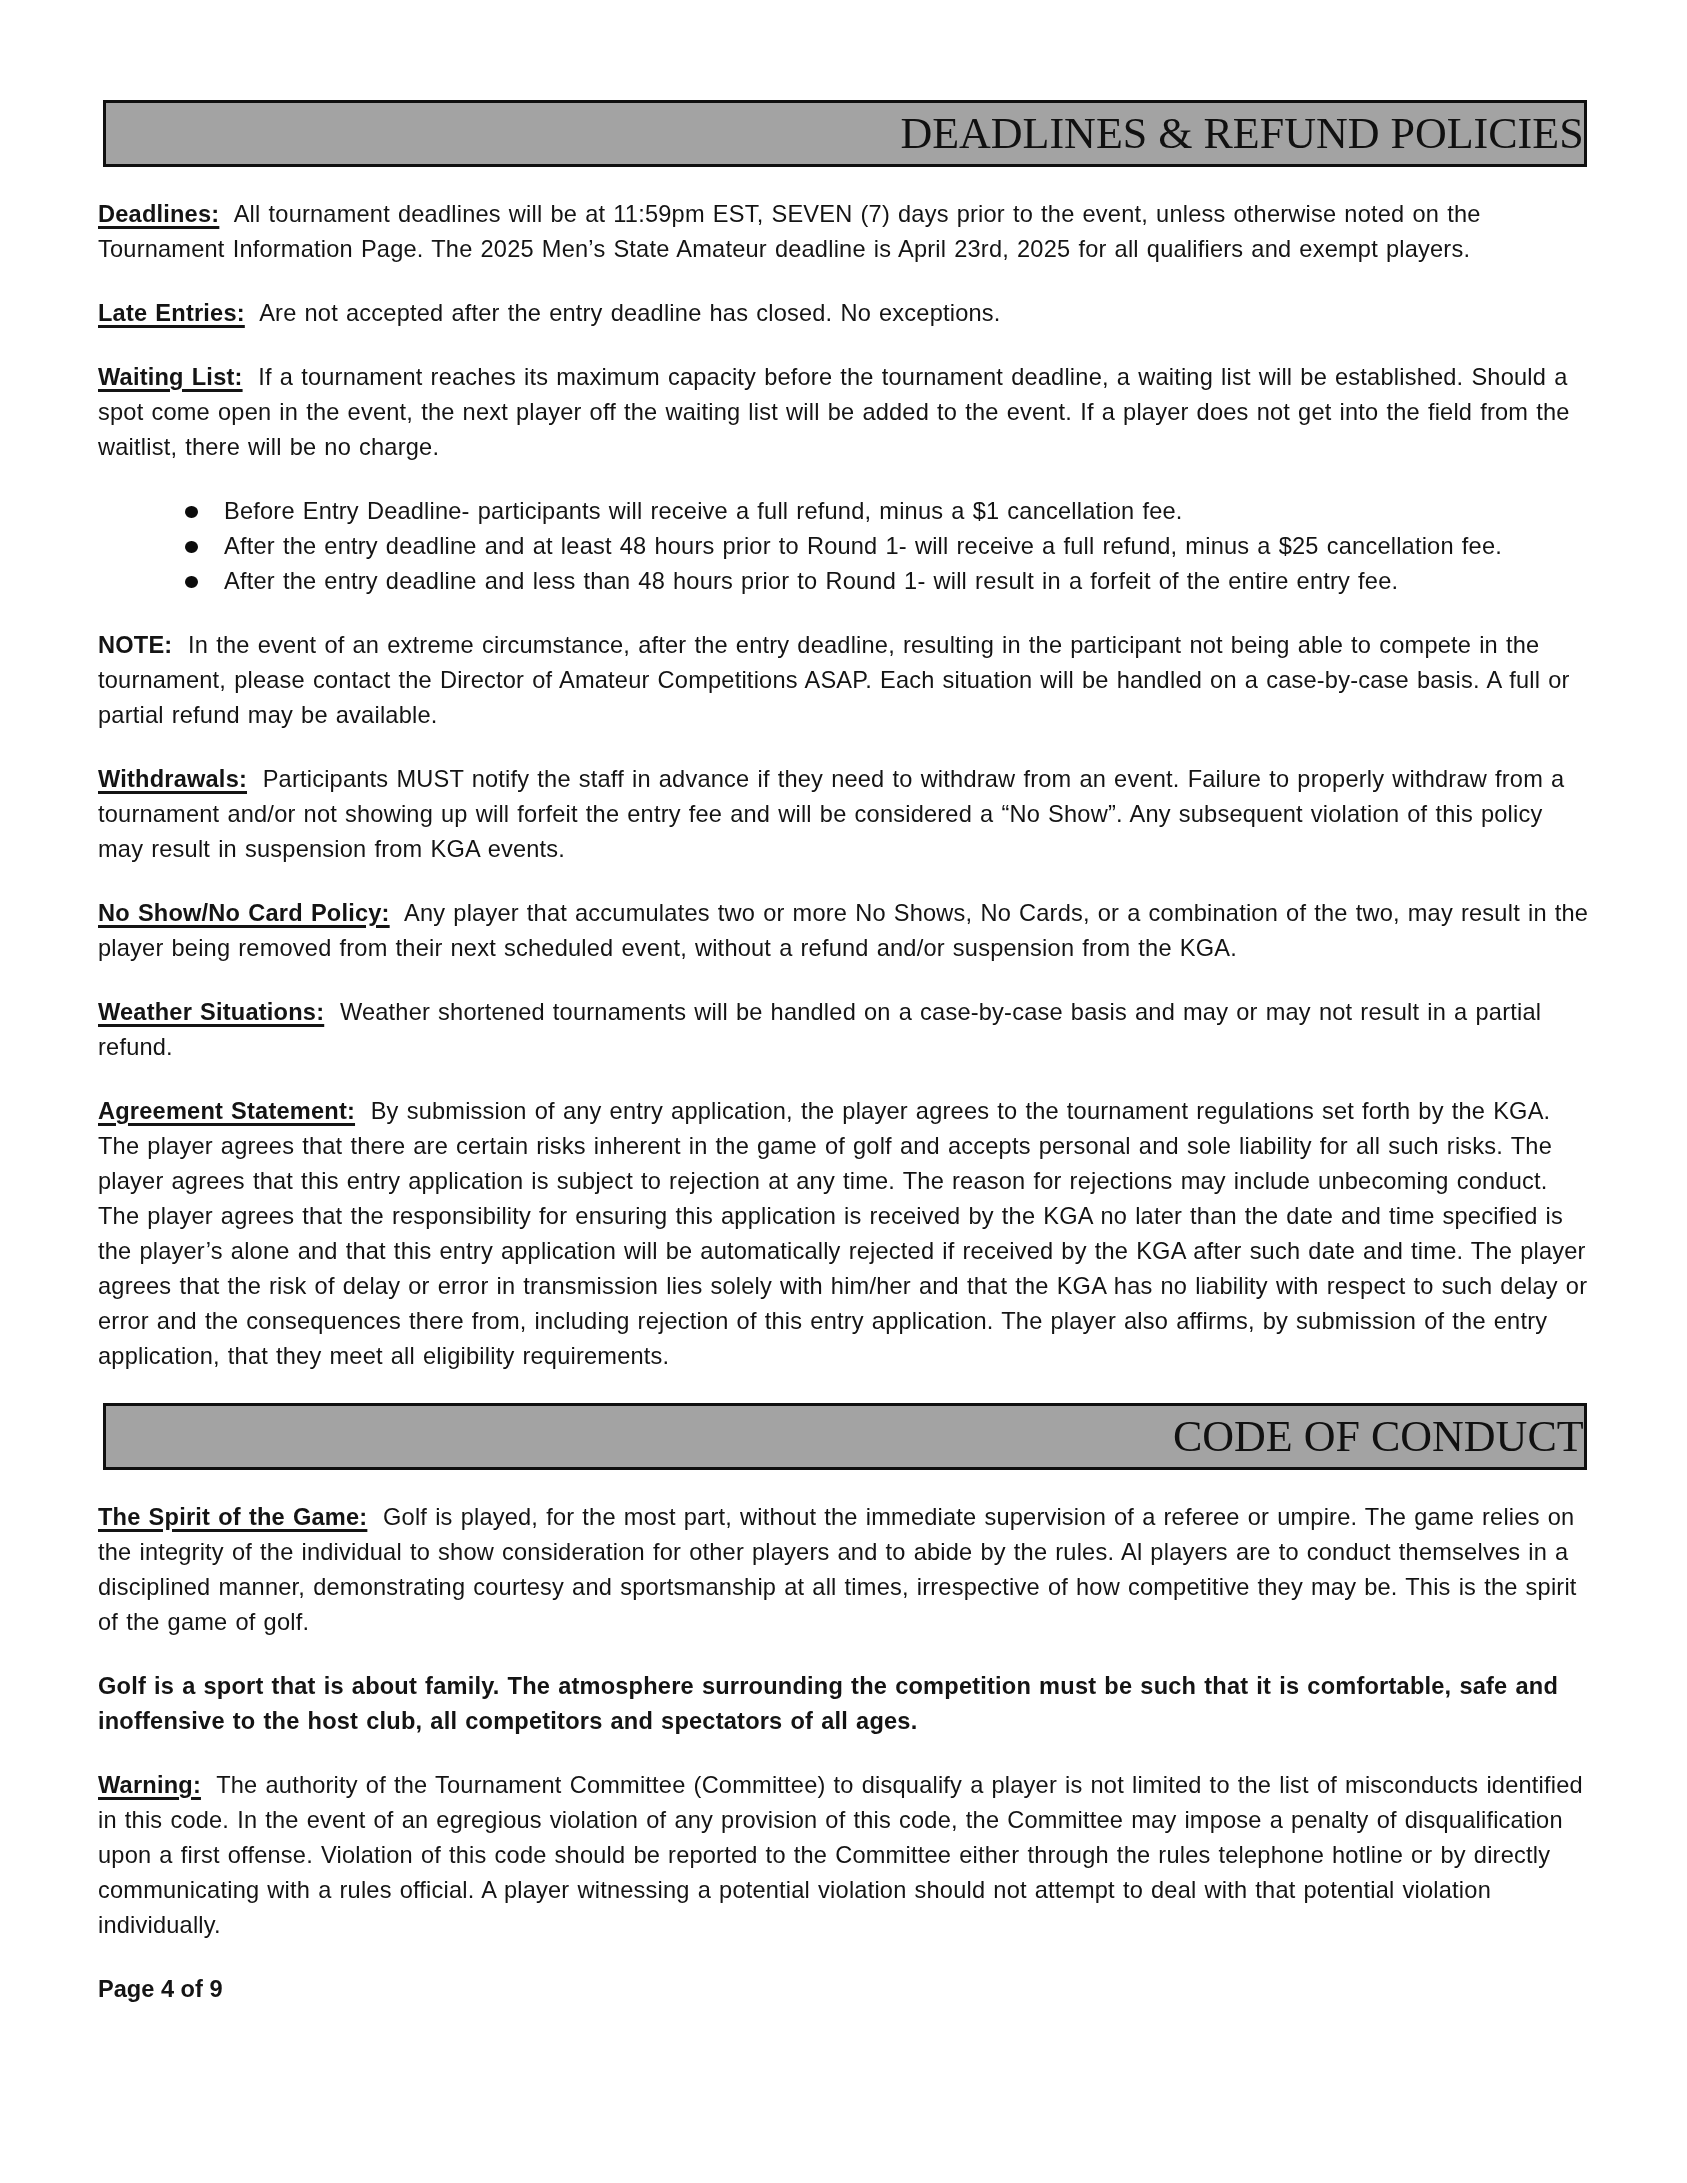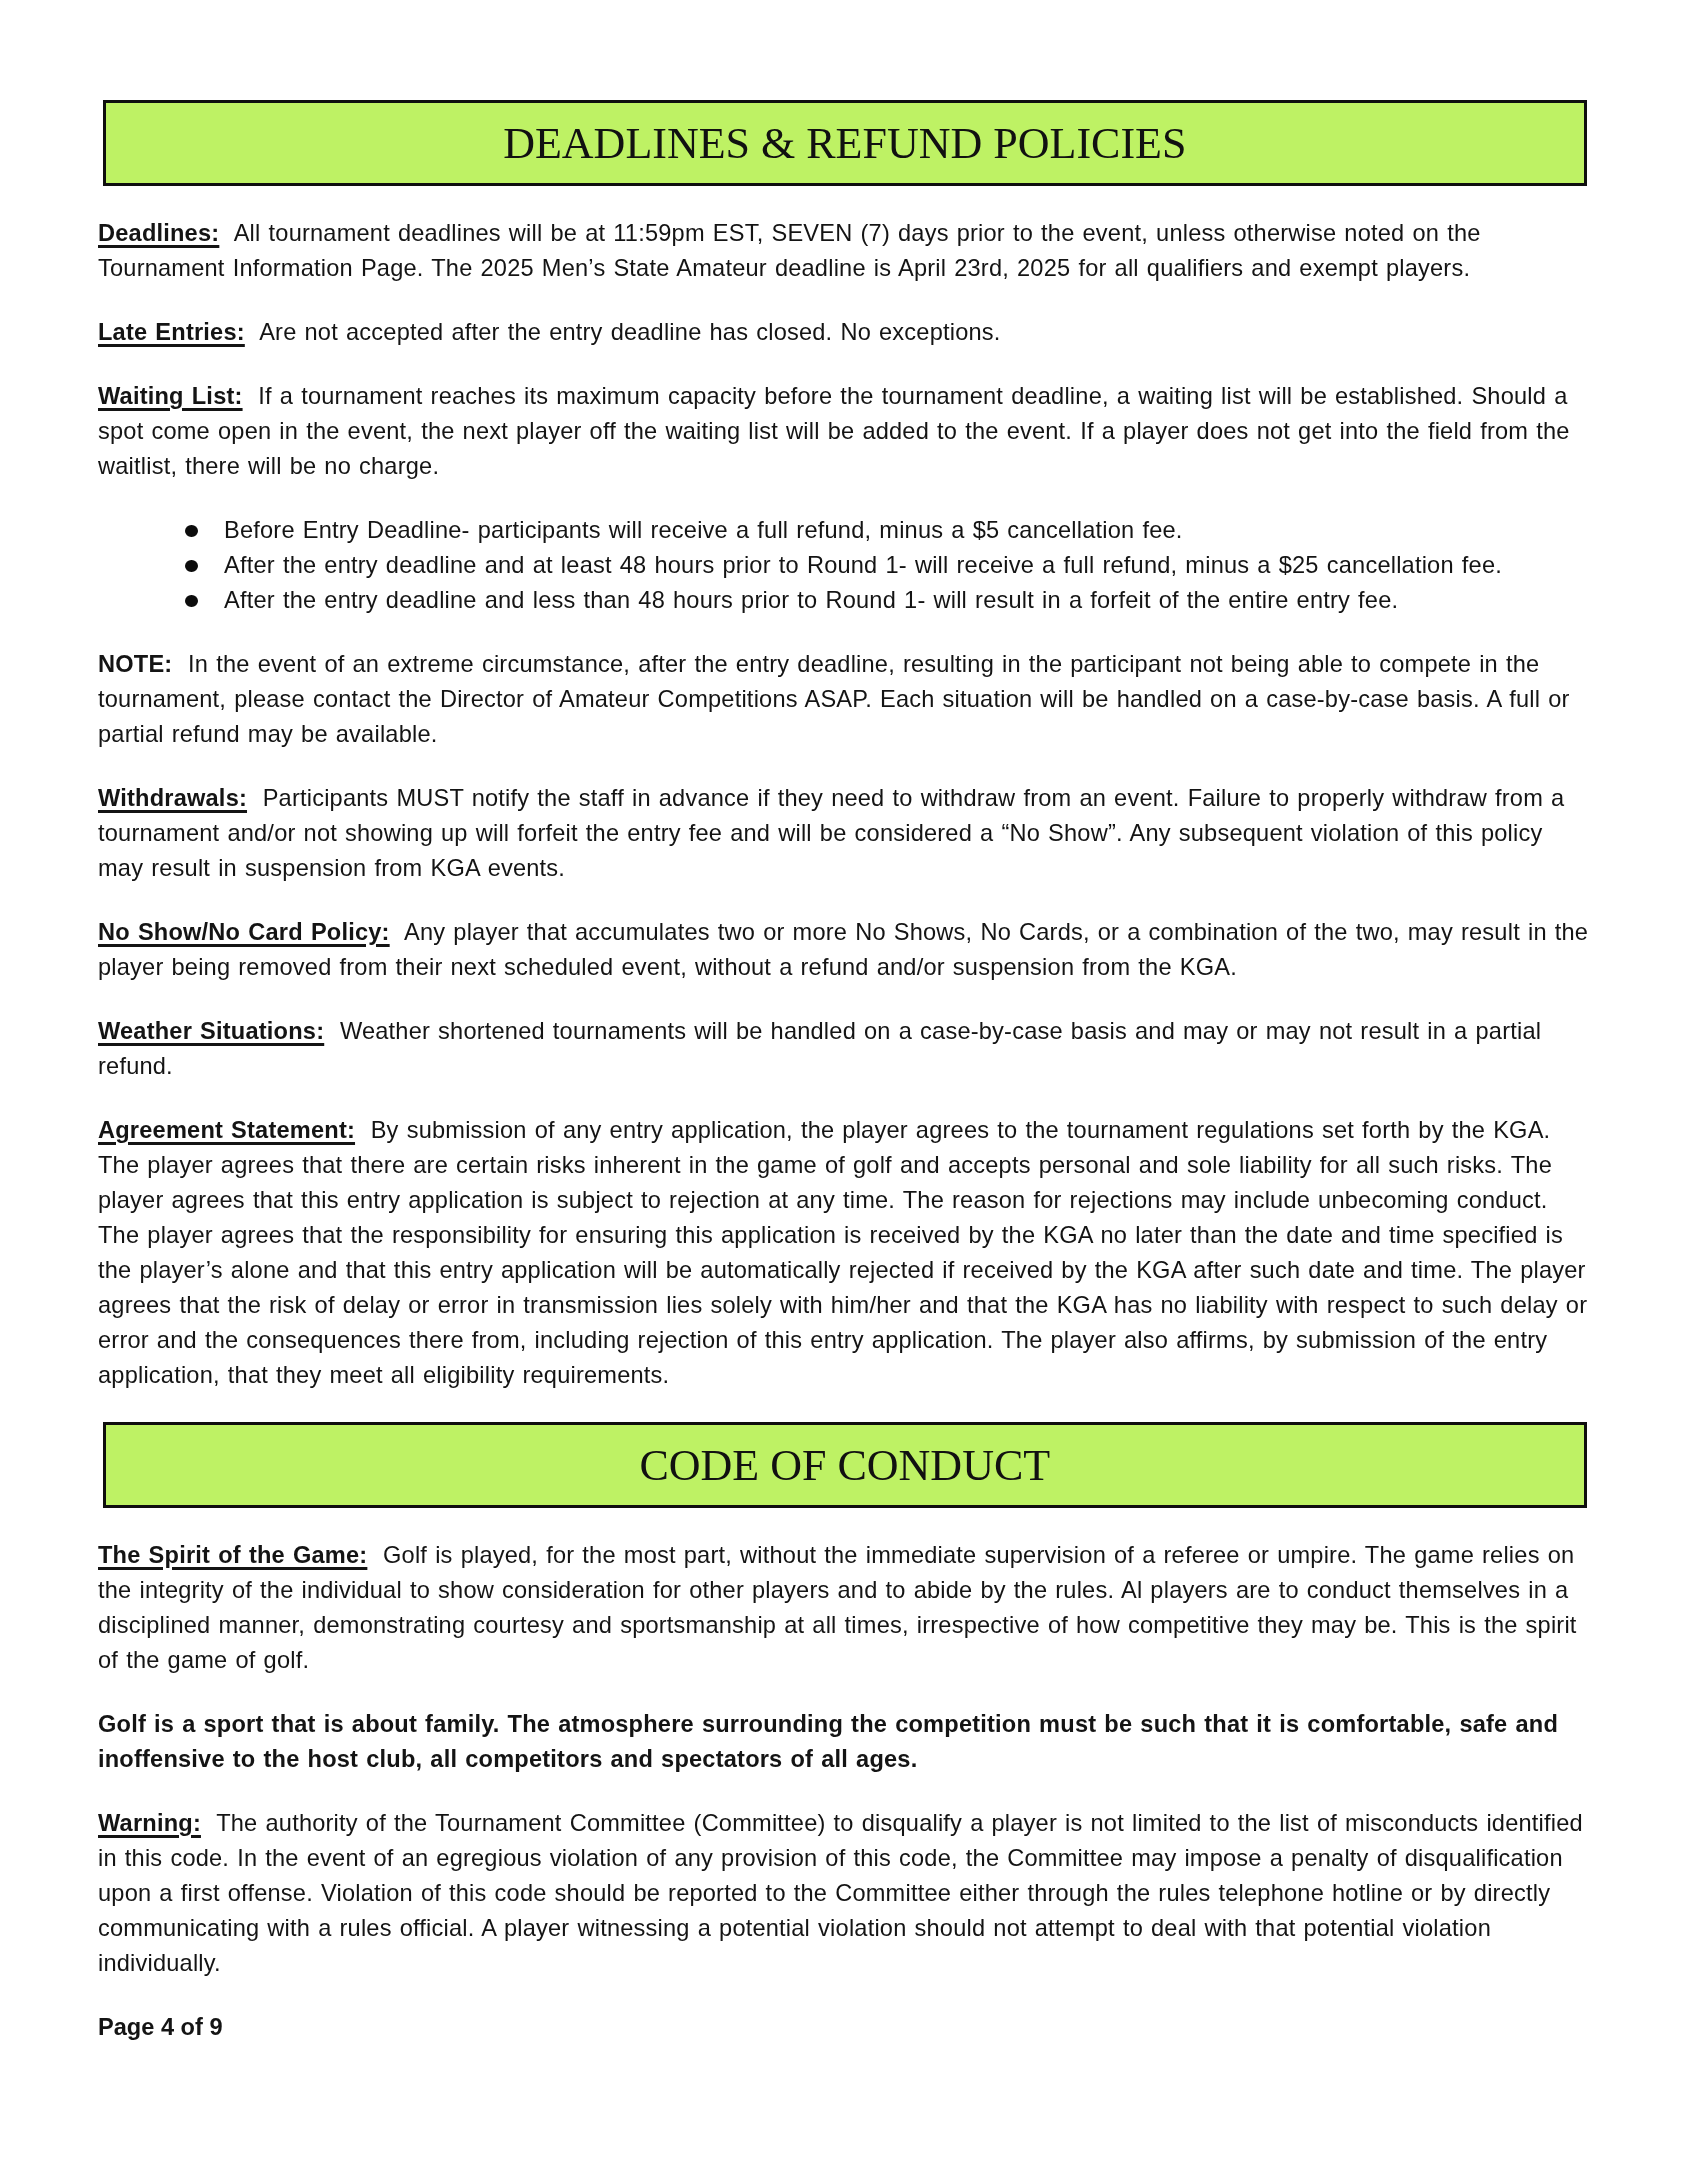--- a/index.html
+++ b/index.html
@@ -14,25 +14,25 @@
     height: 2183px;
     background: #ffffff;
     padding: 100px 97px 0 98px;
     overflow: hidden;
     font-family: "Liberation Sans", sans-serif;
     color: #141414;
   }
   .banner {
     box-sizing: border-box;
     border: 3.4px solid #0f0f0f;
-    background: #bef264;
-    height: 86px;
+    background: #a3a3a3;
+    height: 67px;
     display: flex;
     align-items: center;
-    justify-content: center;
+    justify-content: flex-end;
     margin: 0 3.4px 30px 5px;
   }
   .banner.second {
     margin-top: 6.7px;
   }
   .banner h1 {
     margin: 0;
     font-family: "Liberation Serif", serif;
     font-weight: 400;
     font-size: 44px;
@@ -112,21 +112,21 @@
     <span class="lead">Late Entries:</span>
     <span>Are not accepted after the entry deadline has closed.  No exceptions.</span>
   </p>
 
   <p class="para">
     <span class="lead">Waiting List:</span>
     <span>If a tournament reaches its maximum capacity before the tournament deadline, a waiting list will be established.  Should a spot come open in the event, the next player off the waiting list will be added to the event.  If a player does not get into the field from the waitlist, there will be no charge.</span>
   </p>
 
   <ul class="bullets">
-    <li>Before Entry Deadline- participants will receive a full refund, minus a $5 cancellation fee.</li>
+    <li>Before Entry Deadline- participants will receive a full refund, minus a $1 cancellation fee.</li>
     <li>After the entry deadline and at least 48 hours prior to Round 1- will receive a full refund, minus a $25 cancellation fee.</li>
     <li>After the entry deadline and less than 48 hours prior to Round 1- will result in a forfeit of the entire entry fee.</li>
   </ul>
 
   <p class="para">
     <span class="lead italic-lead">NOTE:</span>
     <span>In the event of an extreme circumstance, after the entry deadline, resulting in the participant not being able to compete in the tournament, please contact the Director of Amateur Competitions ASAP.  Each situation will be handled on a case-by-case basis.  A full or partial refund may be available.</span>
   </p>
 
   <p class="para">

